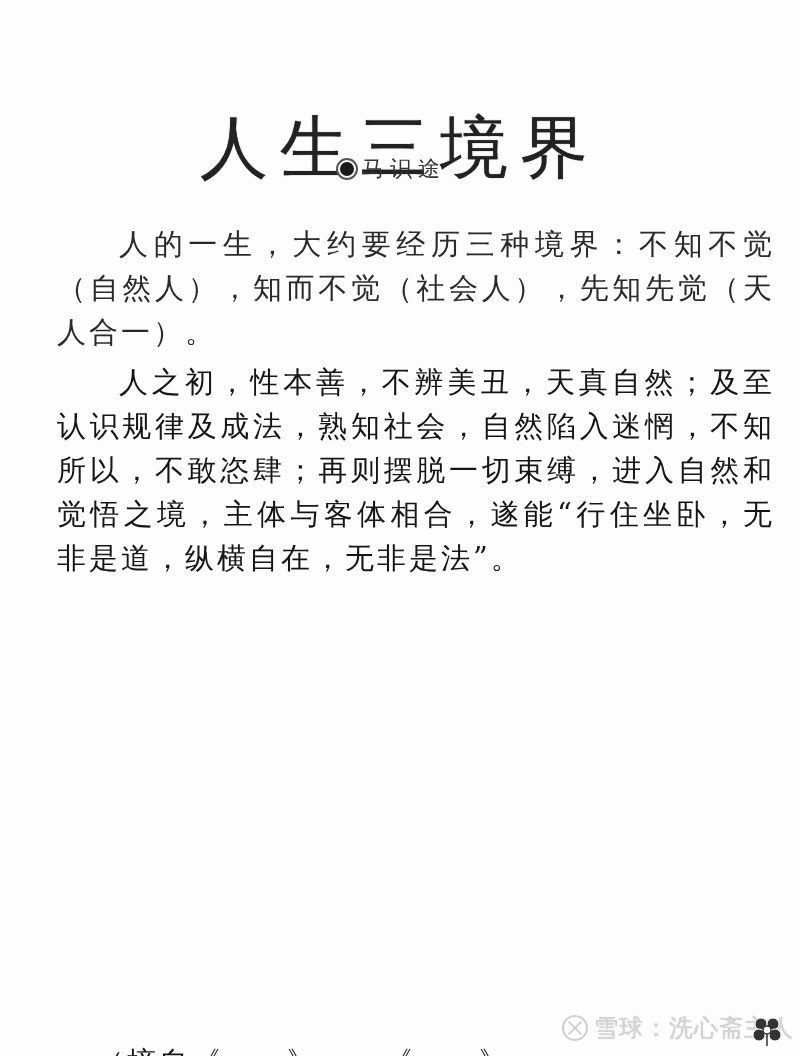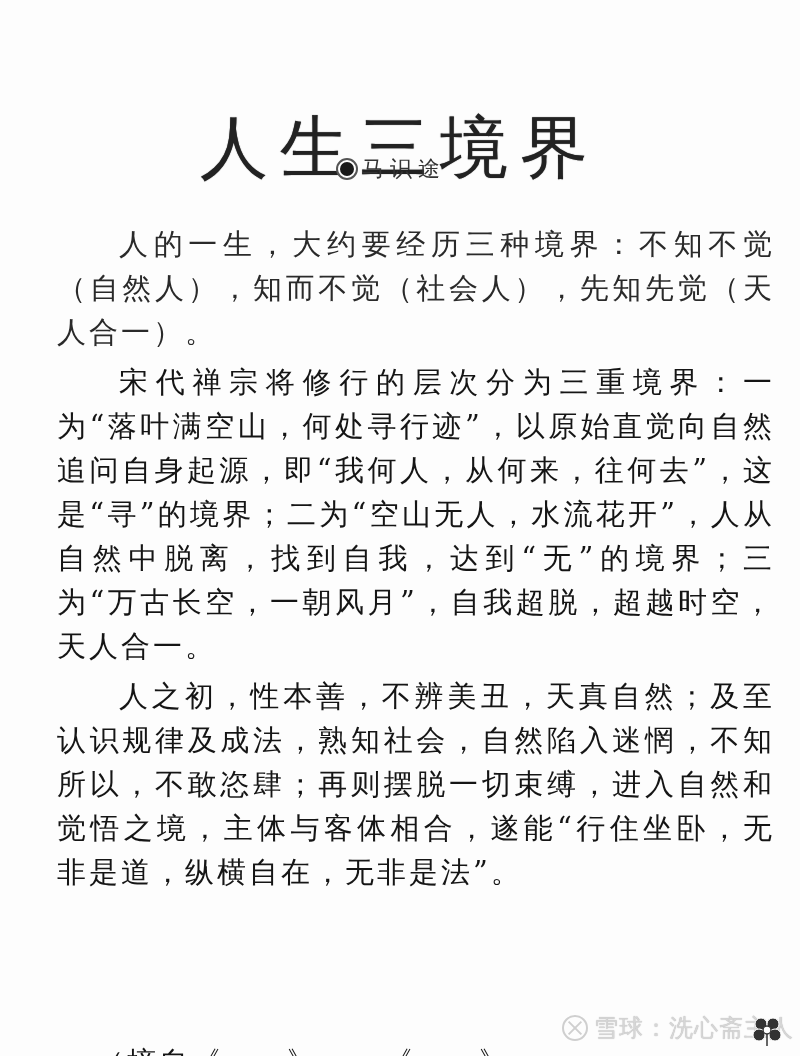--- a/index.html
+++ b/index.html
@@ -137,21 +137,20 @@
 
   <h1 class="title">人生三境界</h1>
 
   <div class="author">
     <span class="bullet"></span>
     <span>马识途</span>
   </div>
 
   <div class="body-text">
     <p class="para p1">人的一生，大约要经历三种境界：不知不觉（自然人），知而不觉（社会人），先知先觉（天人合一）。</p>
-    <p class="para">宋代禅宗将修行的层次分为三重境界：一为“落叶满空山，何处寻行迹”，以原始直觉向自然追问自身起源，即“我何人，从何来，往何去”，这是“寻”的境界；二为“空山无人，水流花开”，人从自然中脱离，找到自我，达到“无”的境界；三为“万古长空，一朝风月”，自我超脱，超越时空，天人合一。</p>
     <p class="para">人之初，性本善，不辨美丑，天真自然；及至认识规律及成法，熟知社会，自然陷入迷惘，不知所以，不敢恣肆；再则摆脱一切束缚，进入自然和觉悟之境，主体与客体相合，遂能“行住坐卧，无非是道，纵横自在，无非是法”。</p>
 
   </div>
 
   <div class="cut-line">
     <span>（摘自《……》……《……》……</span>
   </div>
 
   <div class="watermark">
     <span class="wm-logo"></span>

